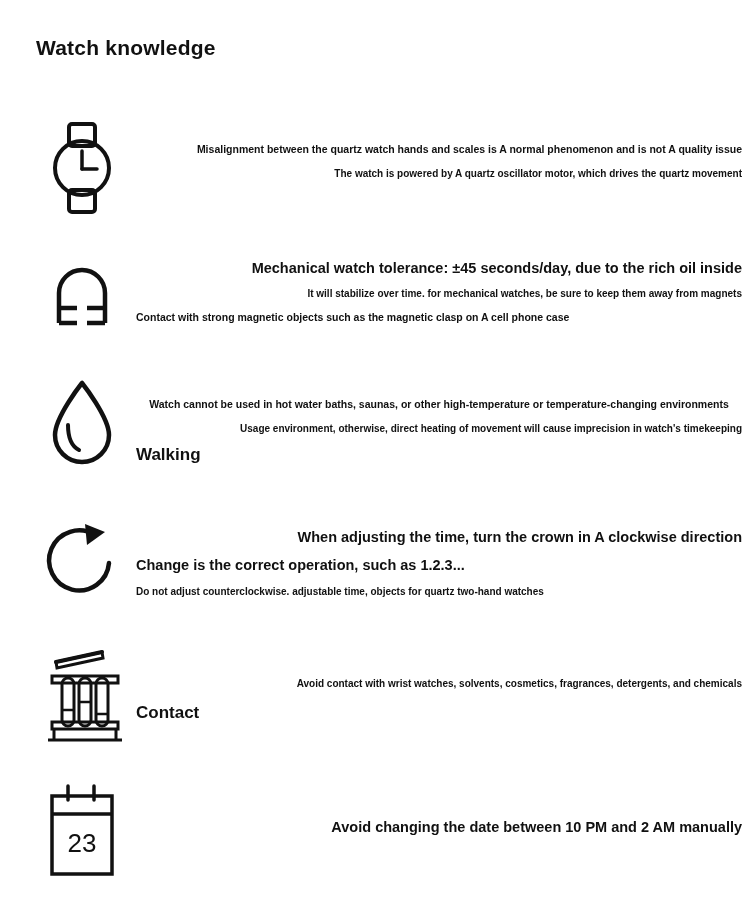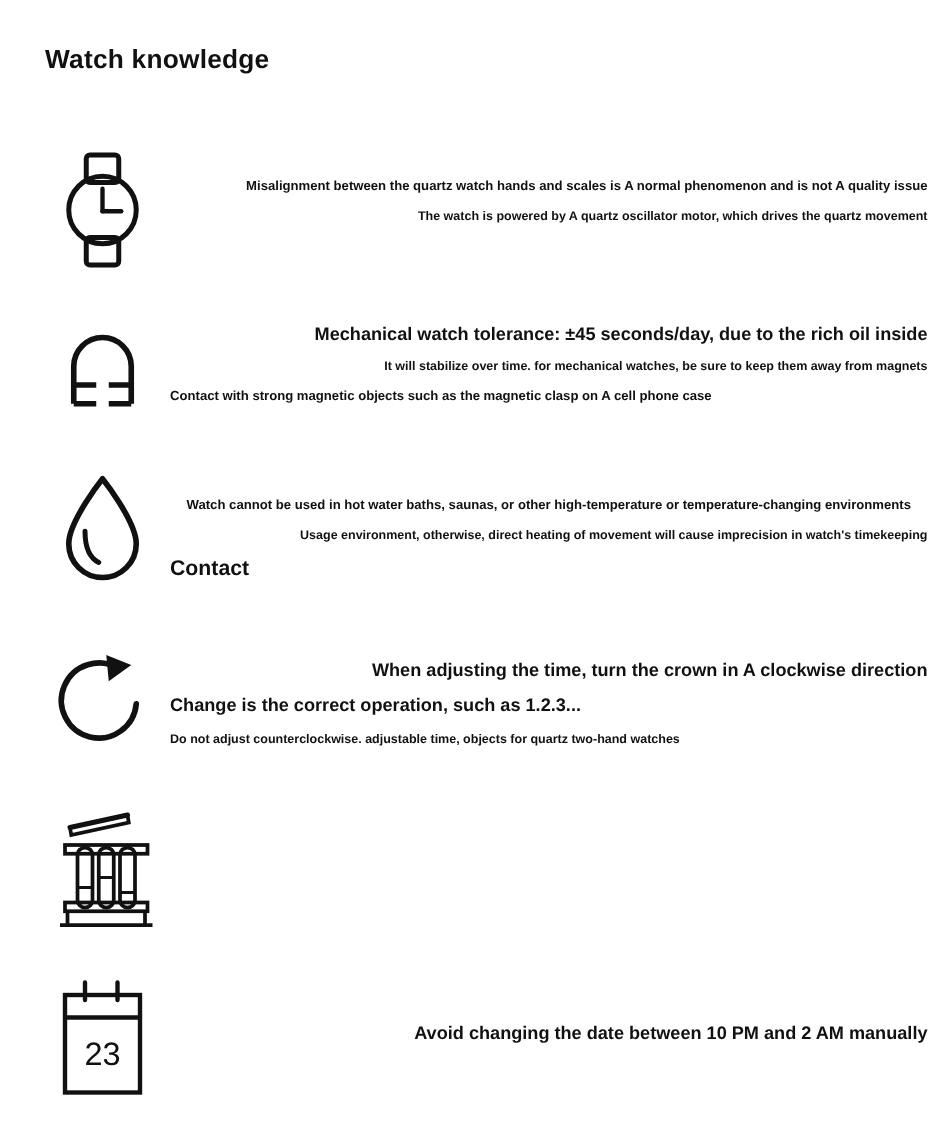--- a/index.html
+++ b/index.html
@@ -123,21 +123,21 @@
   <div class="section" style="top:375px;height:110px;">
     <div class="icon-box" style="top:2px;height:92px;">
       <svg width="78" height="92" viewBox="0 0 78 92">
         <path d="M39 6 C39 6 12 40 12 58 A27 27 0 0 0 66 58 C66 40 39 6 39 6 Z" fill="none" stroke="#111" stroke-width="4.5" stroke-linejoin="round"></path>
         <path d="M25 48 C25 60 28 69 36 73" fill="none" stroke="#111" stroke-width="4" stroke-linecap="round"></path>
       </svg>
     </div>
     <div class="lines" style="top:22px;">
       <span class="line l-small ta-center">Watch cannot be used in hot water baths, saunas, or other high-temperature or temperature-changing environments</span>
       <span class="line l-mid ta-right" style="margin-top:9px;">Usage environment, otherwise, direct heating of movement will cause imprecision in watch's timekeeping</span>
-      <span class="line l-head ta-left" style="margin-top:5px;">Contact</span>
+      <span class="line l-head ta-left" style="margin-top:5px;">Walking</span>
     </div>
   </div>
 
   <div class="section" style="top:510px;height:110px;">
     <div class="icon-box" style="top:8px;height:86px;">
       <svg width="78" height="86" viewBox="0 0 78 86">
         <path d="M52 17 A30 30 0 1 0 66 45" fill="none" stroke="#111" stroke-width="4.5" stroke-linecap="round"></path>
         <polygon points="42,6 62,14 44,27" fill="#111"></polygon>
       </svg>
     </div>
@@ -159,20 +159,24 @@
         <line x1="22" y1="70" x2="34" y2="70" stroke="#111" stroke-width="2.5"></line>
         <line x1="39" y1="62" x2="51" y2="62" stroke="#111" stroke-width="2.5"></line>
         <line x1="56" y1="74" x2="68" y2="74" stroke="#111" stroke-width="2.5"></line>
         <rect x="12" y="36" width="66" height="7" fill="none" stroke="#111" stroke-width="3"></rect>
         <rect x="12" y="82" width="66" height="7" fill="none" stroke="#111" stroke-width="3"></rect>
         <line x1="14" y1="89" x2="14" y2="100" stroke="#111" stroke-width="3"></line>
         <line x1="76" y1="89" x2="76" y2="100" stroke="#111" stroke-width="3"></line>
         <line x1="8" y1="100" x2="82" y2="100" stroke="#111" stroke-width="3"></line>
       </svg>
     </div>
+    <div class="lines" style="top:36px;">
+      <span class="line l-mid ta-right">Avoid contact with wrist watches, solvents, cosmetics, fragrances, detergents, and chemicals</span>
+      <span class="line l-head ta-left" style="margin-top:8px;">Contact</span>
+    </div>
   </div>
 
   <div class="section" style="top:780px;height:110px;">
     <div class="icon-box" style="top:2px;height:104px;">
       <svg width="80" height="104" viewBox="0 0 80 104">
         <line x1="26" y1="4" x2="26" y2="18" stroke="#111" stroke-width="3.5" stroke-linecap="round"></line>
         <line x1="52" y1="4" x2="52" y2="18" stroke="#111" stroke-width="3.5" stroke-linecap="round"></line>
         <rect x="10" y="14" width="60" height="78" fill="none" stroke="#111" stroke-width="3.5"></rect>
         <line x1="10" y1="32" x2="70" y2="32" stroke="#111" stroke-width="3.5"></line>
         <text x="40" y="70" font-family="Liberation Sans, sans-serif" font-size="26" text-anchor="middle" fill="#111">23</text>

